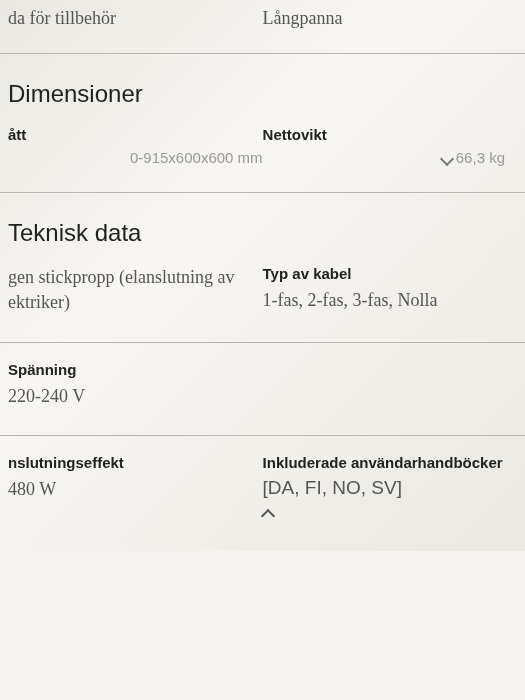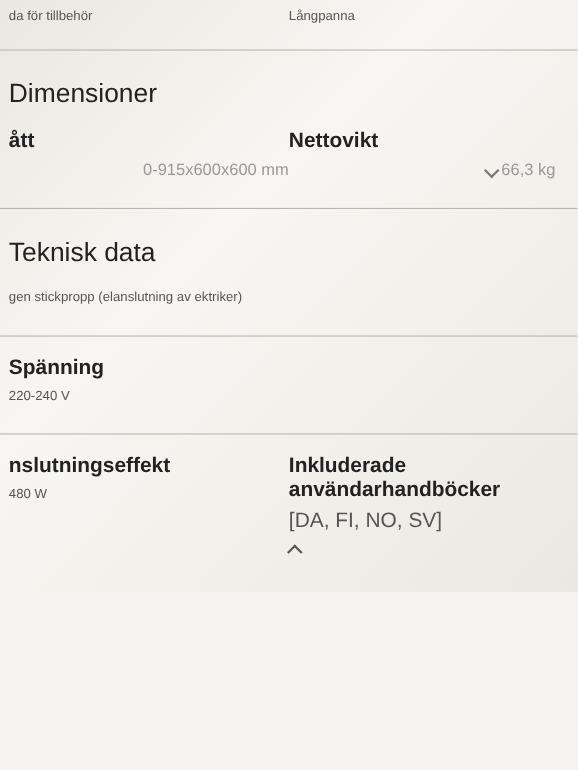--- a/index.html
+++ b/index.html
@@ -41,30 +41,31 @@
     .col {
       flex: 1;
     }
     .col-left {
       flex: 1.05;
     }
     .col-right {
       flex: 1;
     }
     .label {
-      font-size: 19px;
+      font-size: 15px;
       font-weight: 700;
       color: #222;
       margin-bottom: 6px;
     }
     .value {
-      font-size: 12px;
+      font-size: 18px;
       font-weight: 400;
       color: #555;
       line-height: 1.4;
+      font-family: Liberation Serif, serif;
     }
     .value-faded {
       font-size: 15px;
       font-weight: 400;
       color: #999;
       text-align: right;
     }
     .top-partial {
       padding: 6px 20px 18px 48px;
       border-bottom: 1px solid #b8b6b0;
@@ -132,20 +133,24 @@
       </div>
     </div>
   </div>
 
   <div class="section">
     <div class="section-header">Teknisk data</div>
     <div class="row">
       <div class="col col-left">
         <div class="value">gen stickpropp (elanslutning av ektriker)</div>
       </div>
+      <div class="col col-right">
+        <div class="label">Typ av kabel</div>
+        <div class="value">1-fas, 2-fas, 3-fas, Nolla</div>
+      </div>
     </div>
   </div>
 
   <div class="section">
     <div class="row">
       <div class="col col-right">
         <div class="label">Spänning</div>
         <div class="value">220-240 V</div>
       </div>
     </div>

